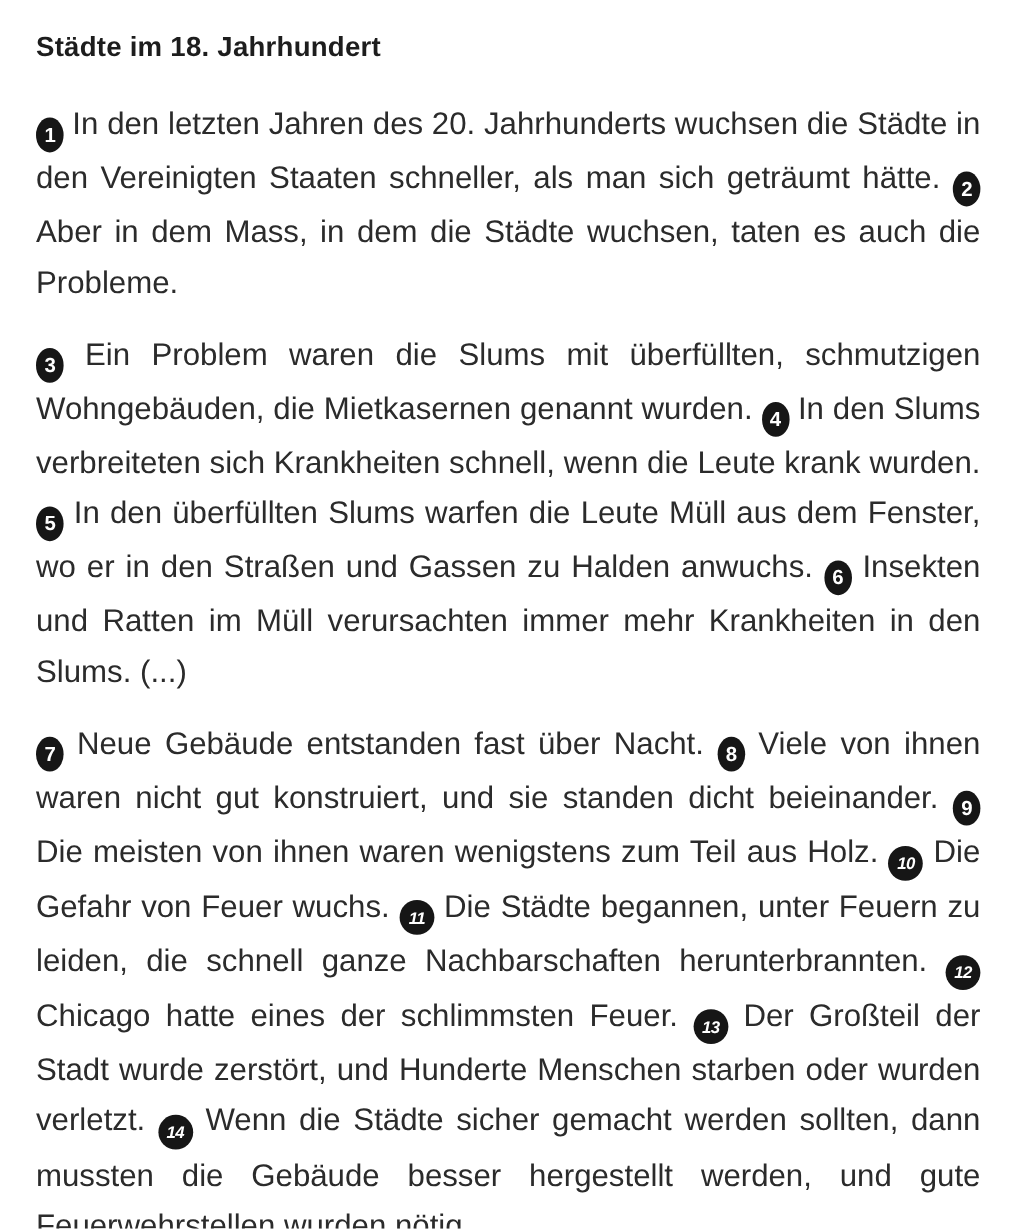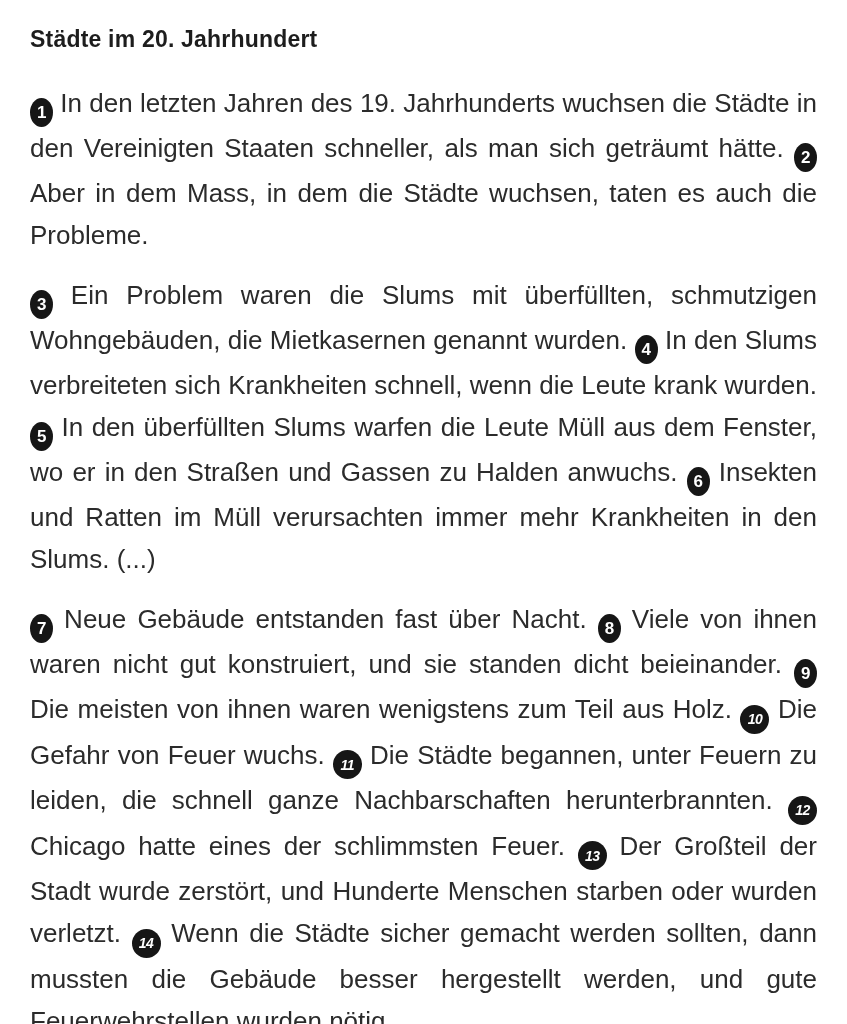--- a/index.html
+++ b/index.html
@@ -56,19 +56,19 @@
     width: 29px;
     min-width: 29px;
     font-size: 14px;
     font-style: italic;
   }
 </style>
 </head>
 <body>
 
 <div class="page">
-  <h1 class="doc-title">Städte im 20. Jahrhundert</h1>
+  <h1 class="doc-title">Städte im 18. Jahrhundert</h1>
   <div>
-      <p class="para"><span class="badge">1</span><span> In den letzten Jahren des 19. Jahrhunderts wuchsen die Städte in den Vereinigten Staaten schneller, als man sich geträumt hätte. </span><span class="badge">2</span><span> Aber in dem Mass, in dem die Städte wuchsen, taten es auch die Probleme.</span></p>
+      <p class="para"><span class="badge">1</span><span> In den letzten Jahren des 20. Jahrhunderts wuchsen die Städte in den Vereinigten Staaten schneller, als man sich geträumt hätte. </span><span class="badge">2</span><span> Aber in dem Mass, in dem die Städte wuchsen, taten es auch die Probleme.</span></p>
       <p class="para"><span class="badge">3</span><span> Ein Problem waren die Slums mit überfüllten, schmutzigen Wohngebäuden, die Mietkasernen genannt wurden. </span><span class="badge">4</span><span> In den Slums verbreiteten sich Krankheiten schnell, wenn die Leute krank wurden. </span><span class="badge">5</span><span> In den überfüllten Slums warfen die Leute Müll aus dem Fenster, wo er in den Straßen und Gassen zu Halden anwuchs. </span><span class="badge">6</span><span> Insekten und Ratten im Müll verursachten immer mehr Krankheiten in den Slums. (...)</span></p>
       <p class="para"><span class="badge">7</span><span> Neue Gebäude entstanden fast über Nacht. </span><span class="badge">8</span><span> Viele von ihnen waren nicht gut konstruiert, und sie standen dicht beieinander. </span><span class="badge">9</span><span> Die meisten von ihnen waren wenigstens zum Teil aus Holz. </span><span class="badge wide">10</span><span> Die Gefahr von Feuer wuchs. </span><span class="badge wide">11</span><span> Die Städte begannen, unter Feuern zu leiden, die schnell ganze Nachbarschaften herunterbrannten. </span><span class="badge wide">12</span><span> Chicago hatte eines der schlimmsten Feuer. </span><span class="badge wide">13</span><span> Der Großteil der Stadt wurde zerstört, und Hunderte Menschen starben oder wurden verletzt. </span><span class="badge wide">14</span><span> Wenn die Städte sicher gemacht werden sollten, dann mussten die Gebäude besser hergestellt werden, und gute Feuerwehrstellen wurden nötig.</span></p>
     </div>
 </div>
 
 </body></html>

